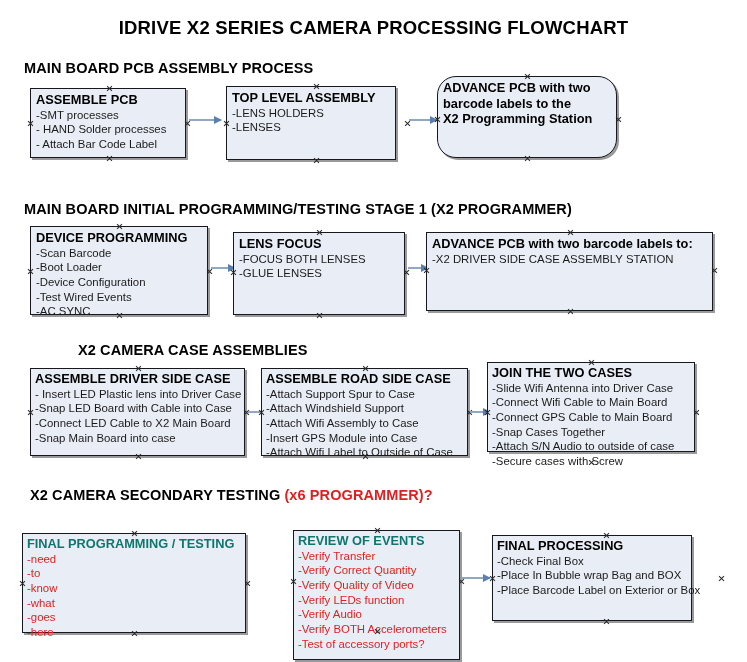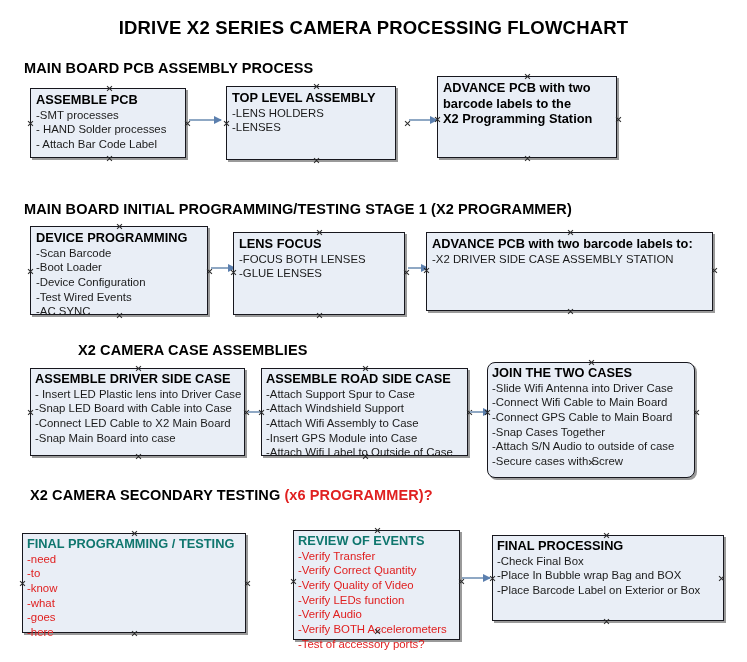--- a/index.html
+++ b/index.html
@@ -119,21 +119,21 @@
       <div class="n-line">-LENSES</div>
     </div>
     <span class="hx" style="left:-4px;top:33px;"></span>
     <span class="hx" style="left:86px;top:-4px;"></span>
     <span class="hx" style="left:86px;top:70px;"></span>
     <span class="hx" style="left:177px;top:33px;"></span>
   </div>
 
   <div class="conn" style="left:409px;top:119px;width:28px;"></div>
 
-  <div class="node" style="left:437px;top:76px;width:180px;height:82px;">
+  <div class="node" style="left:437px;top:76px;width:180px;height:82px;border-radius:19px;">
     <div class="n-body">
       <div class="n-title">ADVANCE PCB with two</div>
       <div class="n-title">barcode labels to the</div>
       <div class="n-title"> X2 Programming Station</div>
     </div>
     <span class="hx" style="left:-4px;top:39px;"></span>
     <span class="hx" style="left:86px;top:-4px;"></span>
     <span class="hx" style="left:86px;top:78px;"></span>
     <span class="hx" style="left:177px;top:39px;"></span>
   </div>
@@ -214,21 +214,21 @@
       <div class="n-line">-Attach Wifi Label to Outside of Case</div>
     </div>
     <span class="hx" style="left:-4px;top:40px;"></span>
     <span class="hx" style="left:100px;top:-4px;"></span>
     <span class="hx" style="left:100px;top:84px;"></span>
     <span class="hx" style="left:204px;top:40px;"></span>
   </div>
 
   <div class="conn" style="left:470px;top:411px;width:20px;"></div>
 
-  <div class="node tight" style="left:487px;top:362px;width:208px;height:116px;border-radius:8px;">
+  <div class="node tight" style="left:487px;top:362px;width:208px;height:90px;">
     <div class="n-body">
       <div class="n-title">JOIN THE TWO CASES</div>
       <div class="n-line">-Slide Wifi Antenna into Driver Case</div>
       <div class="n-line">-Connect Wifi Cable to Main Board</div>
       <div class="n-line">-Connect GPS Cable to Main Board</div>
       <div class="n-line">-Snap Cases Together</div>
       <div class="n-line">-Attach S/N Audio to outside of case</div>
       <div class="n-line">-Secure cases with Screw</div>
     </div>
     <span class="hx" style="left:-4px;top:46px;"></span>
@@ -250,40 +250,40 @@
       <div class="n-line">-what</div>
       <div class="n-line">-goes</div>
       <div class="n-line">-here</div>
     </div>
     <span class="hx" style="left:-4px;top:46px;"></span>
     <span class="hx" style="left:108px;top:-4px;"></span>
     <span class="hx" style="left:108px;top:96px;"></span>
     <span class="hx" style="left:221px;top:46px;"></span>
   </div>
 
-  <div class="node tight red" style="left:293px;top:530px;width:167px;height:110px;">
+  <div class="node tight red" style="left:293px;top:530px;width:167px;height:130px;">
     <div class="n-body">
       <div class="n-title">REVIEW OF EVENTS</div>
       <div class="n-line">-Verify Transfer</div>
       <div class="n-line">-Verify Correct Quantity</div>
       <div class="n-line">-Verify Quality of Video</div>
       <div class="n-line">-Verify LEDs function</div>
       <div class="n-line">-Verify Audio</div>
       <div class="n-line">-Verify BOTH Accelerometers</div>
       <div class="n-line">-Test of accessory ports?</div>
     </div>
     <span class="hx" style="left:-4px;top:47px;"></span>
     <span class="hx" style="left:80px;top:-4px;"></span>
     <span class="hx" style="left:80px;top:97px;"></span>
     <span class="hx" style="left:164px;top:47px;"></span>
   </div>
 
   <div class="conn" style="left:462px;top:577px;width:28px;"></div>
 
-  <div class="node tight" style="left:492px;top:535px;width:232px;height:86px;">
+  <div class="node tight" style="left:492px;top:535px;width:200px;height:86px;">
     <div class="n-body">
       <div class="n-title">FINAL PROCESSING</div>
       <div class="n-line"> -Check Final Box</div>
       <div class="n-line">-Place In Bubble wrap Bag and BOX</div>
       <div class="n-line">-Place Barcode Label on Exterior or Box</div>
     </div>
     <span class="hx" style="left:-4px;top:39px;"></span>
     <span class="hx" style="left:110px;top:-4px;"></span>
     <span class="hx" style="left:110px;top:82px;"></span>
     <span class="hx" style="left:225px;top:39px;"></span>

